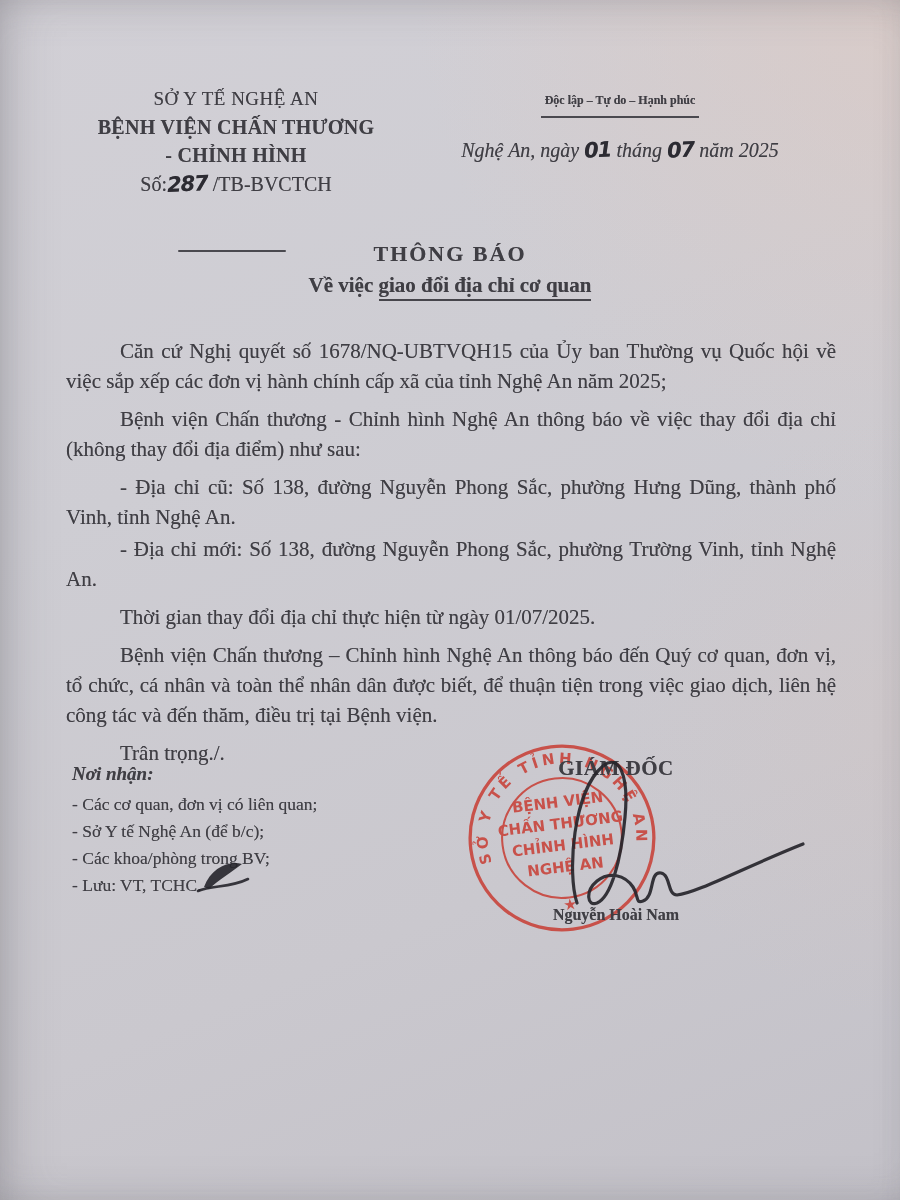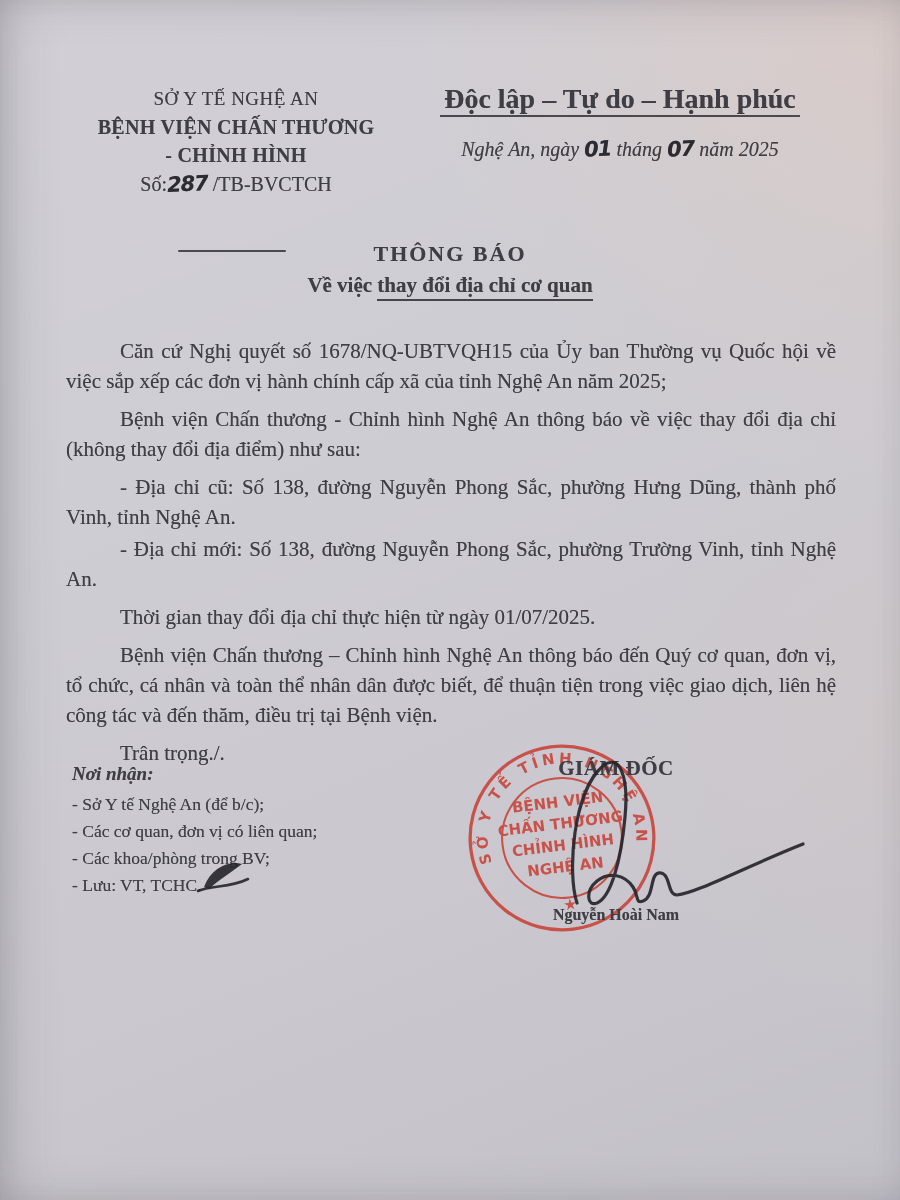--- a/index.html
+++ b/index.html
@@ -18,21 +18,21 @@
                inset 0 -26px 50px -34px rgba(120,117,124,.28);}
   .soft{text-shadow:0 0 .6px rgba(63,62,68,.55);}
   
   .hdr-left{position:absolute;top:85px;left:60px;width:352px;text-align:center;line-height:28px;}
   .hdr-left .l1{font-size:19px;letter-spacing:.5px;}
   .hdr-left .l2,.hdr-left .l3{font-size:20px;font-weight:bold;letter-spacing:.3px;}
   .hdr-left .num{font-size:20px;margin-top:1px;}
   .u-line{position:absolute;left:118px;top:165px;width:108px;height:2px;background:#4a494f;border-radius:1px;}
   .hdr-right{position:absolute;top:85px;left:398px;width:444px;text-align:center;line-height:28px;}
   .hdr-right .l1{font-size:19px;font-weight:bold;letter-spacing:.2px;}
-  .hdr-right .l2{font-size:28px;font-weight:bold;display:inline-block;border-bottom:2px solid #4a494f;padding:0 4px 2px;}
+  .hdr-right .l2{font-size:12px;font-weight:bold;display:inline-block;border-bottom:2px solid #4a494f;padding:0 4px 2px;}
   .date-line{margin-top:18px;font-style:italic;font-size:20px;}
   .hand{font-family:"DejaVu Sans",sans-serif;font-weight:700;font-style:italic;
     font-size:21px;letter-spacing:-1px;color:#2c2b32;display:inline-block;transform:rotate(-3deg);}
   
   .title-block{position:absolute;top:241px;left:0;width:900px;text-align:center;}
   .doc-title{font-size:22px;font-weight:bold;letter-spacing:2px;}
   .doc-sub{font-size:21px;font-weight:bold;margin-top:6px;}
   .doc-sub .ul{border-bottom:2px solid #46454b;padding-bottom:2px;}
   
   .body-text{position:absolute;top:336px;left:66px;width:770px;font-size:21px;
@@ -76,38 +76,38 @@
       <span>tháng</span>
       <span class="hand">07</span>
       <span>năm 2025</span>
     </div>
   </div>
 
   <div class="title-block soft">
     <div class="doc-title">THÔNG BÁO</div>
     <div class="doc-sub">
       <span>Về việc</span>
-      <span class="ul">thay đổi địa chỉ cơ quan</span>
+      <span class="ul">giao đổi địa chỉ cơ quan</span>
     </div>
   </div>
 
   <div class="body-text soft">
     <p>Căn cứ Nghị quyết số 1678/NQ-UBTVQH15 của Ủy ban Thường vụ Quốc hội về việc sắp xếp các đơn vị hành chính cấp xã của tỉnh Nghệ An năm 2025;</p>
     <p>Bệnh viện Chấn thương - Chỉnh hình Nghệ An thông báo về việc thay đổi địa chỉ (không thay đổi địa điểm) như sau:</p>
     <p class="addr">- Địa chỉ cũ: Số 138, đường Nguyễn Phong Sắc, phường Hưng Dũng, thành phố Vinh, tỉnh Nghệ An.</p>
     <p>- Địa chỉ mới: Số 138, đường Nguyễn Phong Sắc, phường Trường Vinh, tỉnh Nghệ An.</p>
     <p>Thời gian thay đổi địa chỉ thực hiện từ ngày 01/07/2025.</p>
     <p>Bệnh viện Chấn thương – Chỉnh hình Nghệ An thông báo đến Quý cơ quan, đơn vị, tổ chức, cá nhân và toàn thể nhân dân được biết, để thuận tiện trong việc giao dịch, liên hệ công tác và đến thăm, điều trị tại Bệnh viện.</p>
     <p class="closing">Trân trọng./.</p>
   </div>
 
   <div class="recipients soft">
     <div class="head">Nơi nhận:</div>
+    <div class="item">- Các cơ quan, đơn vị có liên quan;</div>
     <div class="item">- Sở Y tế Nghệ An (để b/c);</div>
-    <div class="item">- Các cơ quan, đơn vị có liên quan;</div>
     <div class="item">- Các khoa/phòng trong BV;</div>
     <div class="item">- Lưu: VT, TCHC.</div>
   </div>
 
   <svg class="flourish" viewBox="0 0 54 38">
     <path d="M 8,29 C 15,10 33,2 46,6 C 37,13 21,23 13,31 Z" fill="#26252b" opacity=".9"></path>
     <path d="M 2,33 C 16,27 34,30 52,21" stroke="#26252b" stroke-width="2.6" fill="none" stroke-linecap="round" opacity=".9"></path>
   </svg>
 
   <div class="role-name soft">GIÁM ĐỐC</div>

